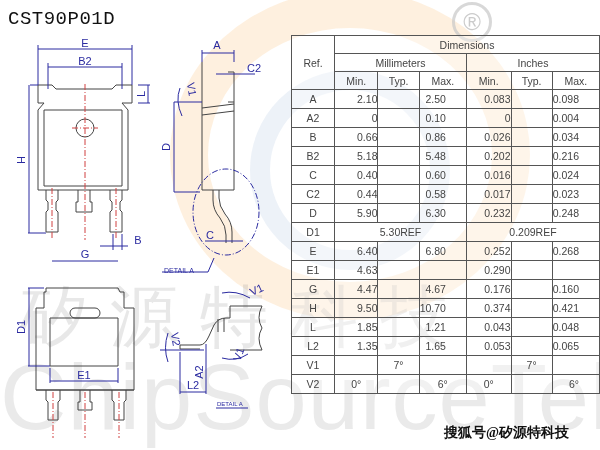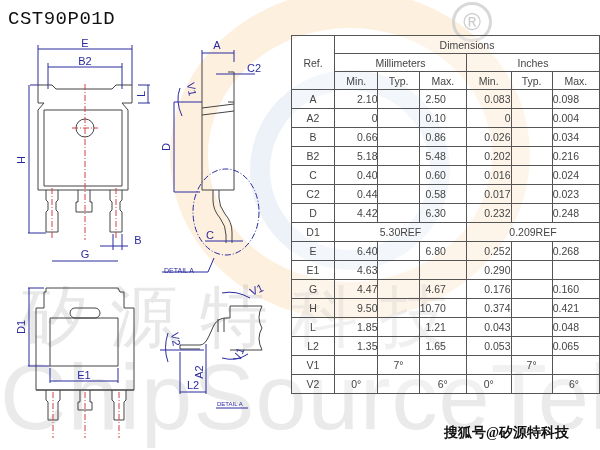--- a/index.html
+++ b/index.html
@@ -240,21 +240,21 @@
         <td>C2</td>
         <td class="num-l">0.44</td>
         <td></td>
         <td class="num-r">0.58</td>
         <td class="num-l">0.017</td>
         <td></td>
         <td class="num-r">0.023</td>
       </tr>
       <tr>
         <td>D</td>
-        <td class="num-l">4.42</td>
+        <td class="num-l">5.90</td>
         <td></td>
         <td class="num-r">6.30</td>
         <td class="num-l">0.232</td>
         <td></td>
         <td class="num-r">0.248</td>
       </tr>
       <tr>
         <td>D1</td>
         <td colspan="3">5.30REF</td>
         <td colspan="3">0.209REF</td>

